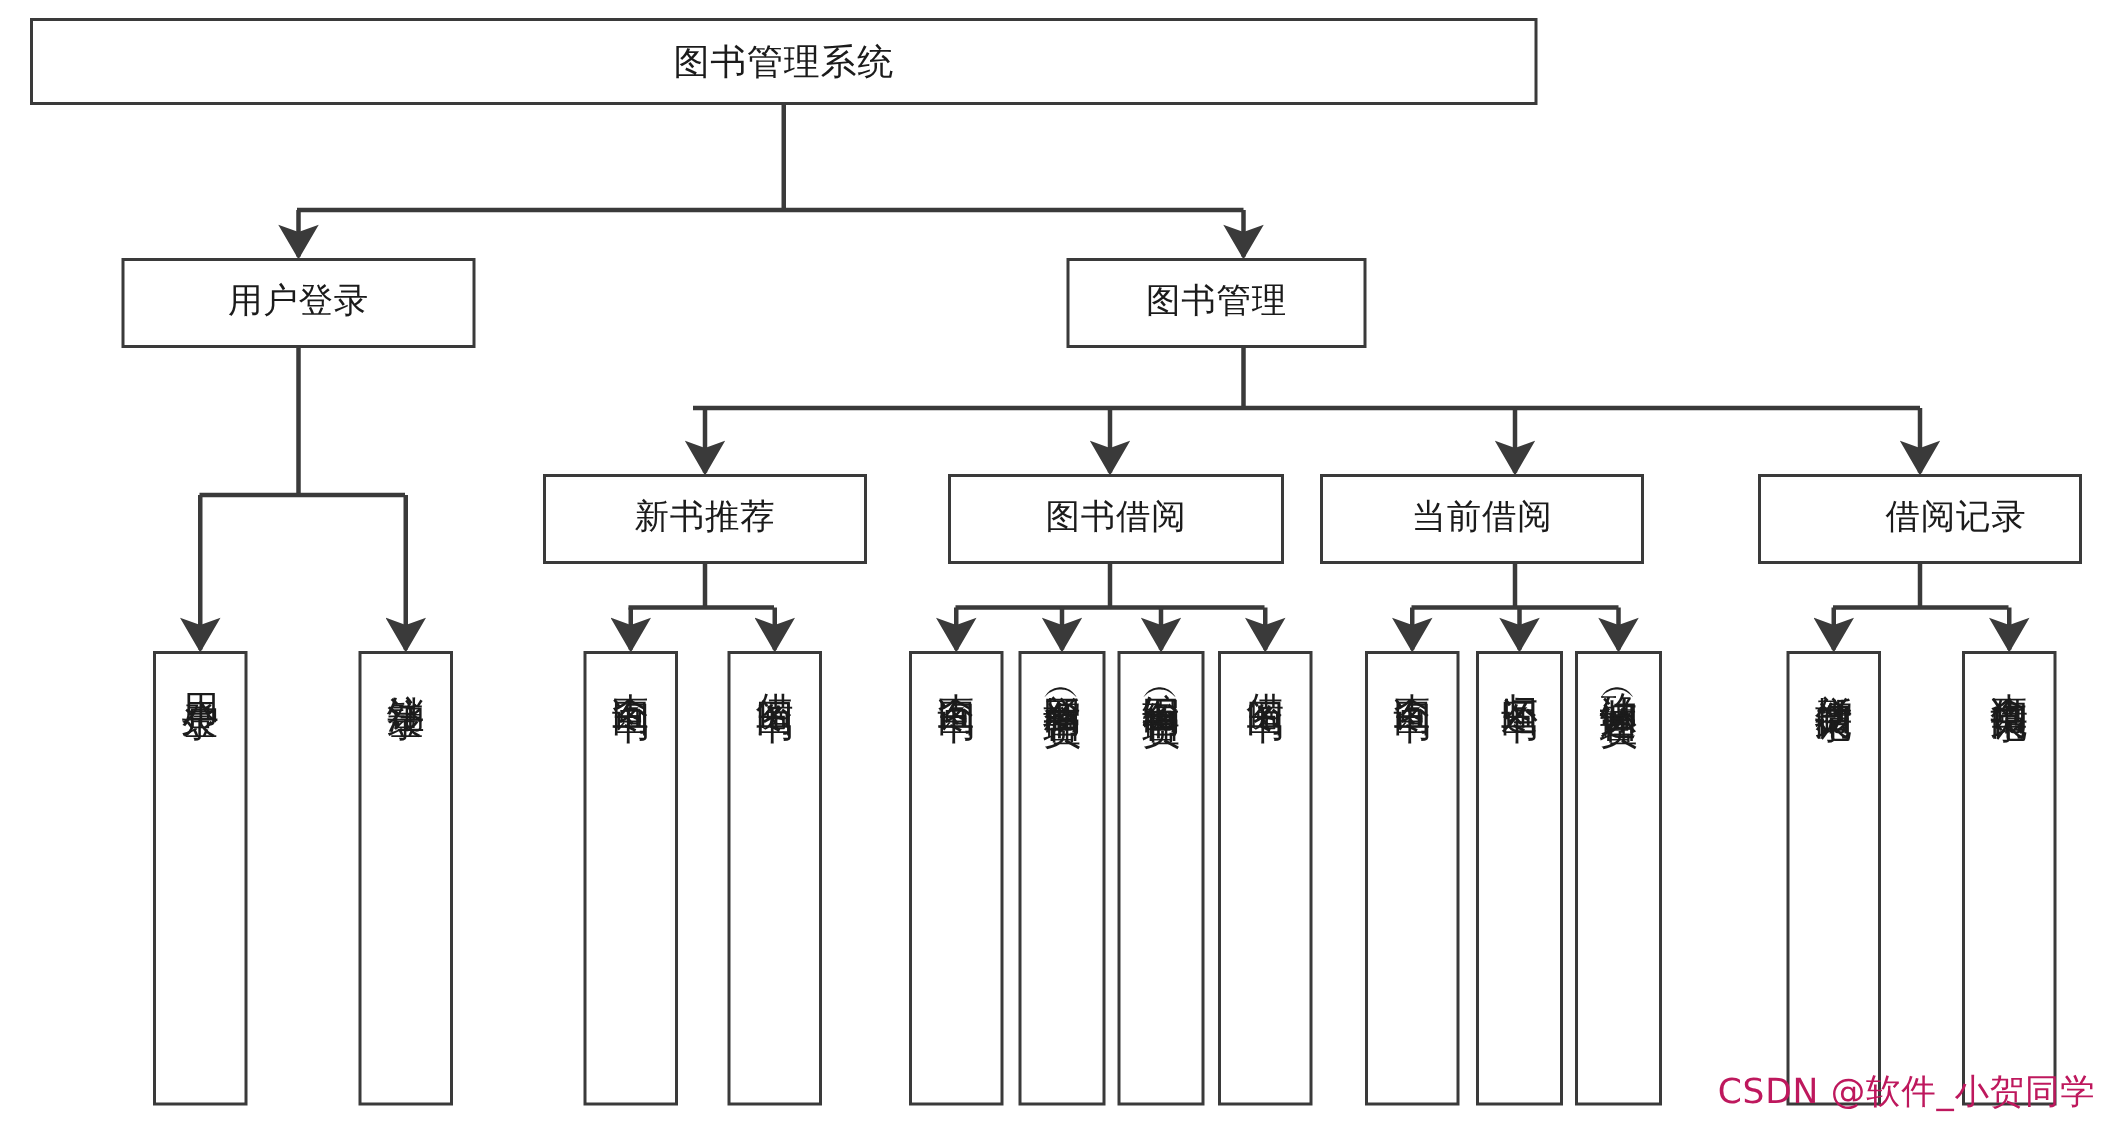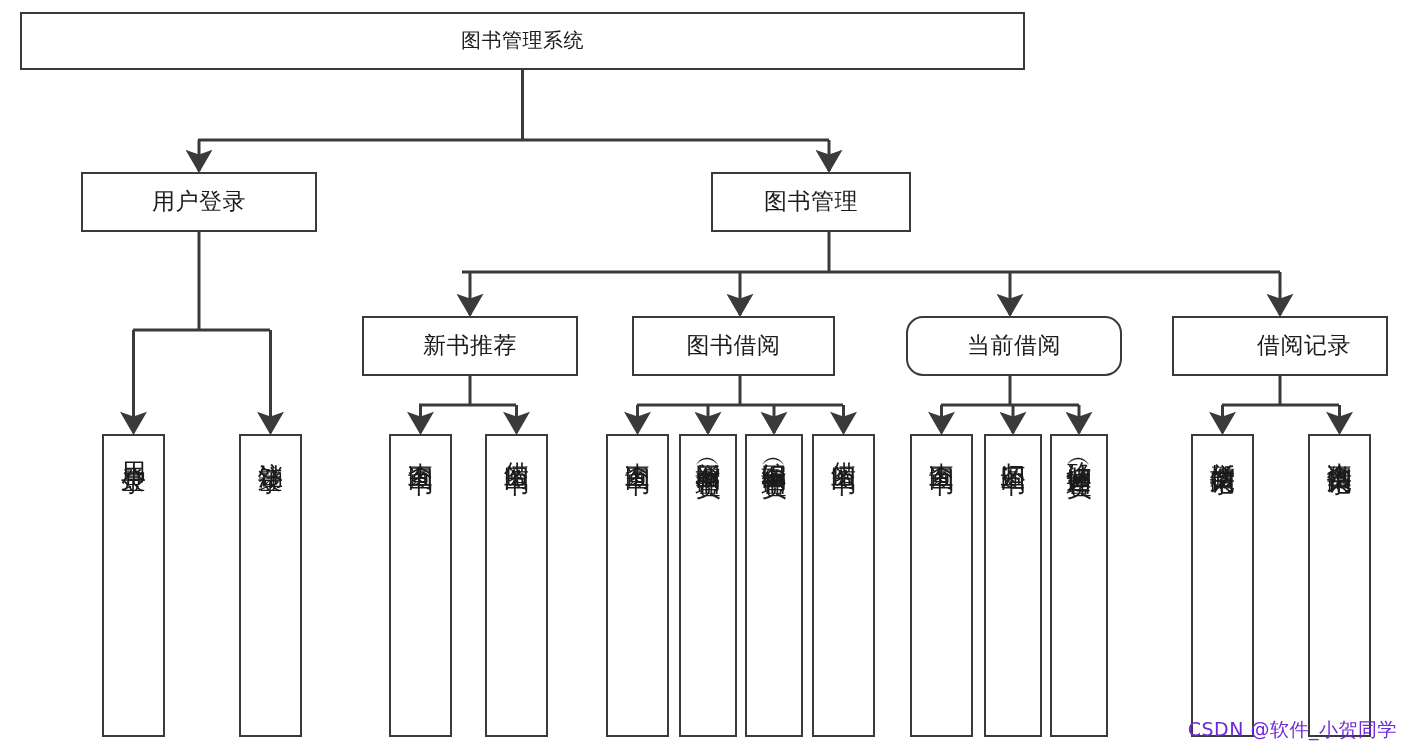--- a/index.html
+++ b/index.html
@@ -38,21 +38,21 @@
     text-align: center;
     line-height: 1.18;
     white-space: pre;
   }
   
   .node.horiz .lbl {
     font-size: 23px;
     letter-spacing: 0.5px;
   }
   .node.root .lbl {
-    font-size: 20px;
+    font-size: 24px;
   }
   
   .node.vert {
     align-items: flex-start;
     padding-top: 6px;
   }
   .node.vert .lbl {
     writing-mode: vertical-rl;
     text-orientation: upright;
     font-size: 25px;
@@ -60,22 +60,22 @@
     letter-spacing: 3px;
     margin: 0 auto;
   }
   .node.vert.tall .lbl {
     letter-spacing: 2px;
   }
   #watermark {
     position: absolute;
     right: 8px;
     bottom: 4px;
-    font-size: 19px;
-    color: #6d28d9;
+    font-size: 23px;
+    color: #be185d;
     letter-spacing: 0.5px;
     white-space: nowrap;
     font-family: "DejaVu Sans", "Liberation Sans", sans-serif;
   }
 </style>
 </head>
 <body>
 
 <div id="canvas">
 
@@ -128,24 +128,24 @@
       </div>
       <div class="node horiz" style="left: 81px; top: 172px; width: 236px; height: 60px;">
         <span class="lbl">用户登录</span>
       </div>
       <div class="node horiz" style="left: 711px; top: 172px; width: 200px; height: 60px;">
         <span class="lbl">图书管理</span>
       </div>
       <div class="node horiz" style="left: 362px; top: 316px; width: 216px; height: 60px;">
         <span class="lbl">新书推荐</span>
       </div>
-      <div class="node horiz" style="left: 632px; top: 316px; width: 203px; height: 60px;">
+      <div class="node horiz" style="left: 632px; top: 316px; width: 224px; height: 60px;">
         <span class="lbl">图书借阅</span>
       </div>
-      <div class="node horiz" style="left: 906px; top: 316px; width: 216px; height: 60px; border-radius: 17px;">
+      <div class="node horiz" style="left: 880px; top: 316px; width: 216px; height: 60px;">
         <span class="lbl">当前借阅</span>
       </div>
       <div class="node horiz" style="left: 1172px; top: 316px; width: 216px; height: 60px; padding-left: 48px;">
         <span class="lbl">借阅记录</span>
       </div>
       <div class="node vert" style="left: 102px; top: 434px; width: 63px; height: 303px;">
         <span class="lbl">用户登录</span>
       </div>
       <div class="node vert" style="left: 239px; top: 434px; width: 63px; height: 303px;">
         <span class="lbl">注销登录</span>

